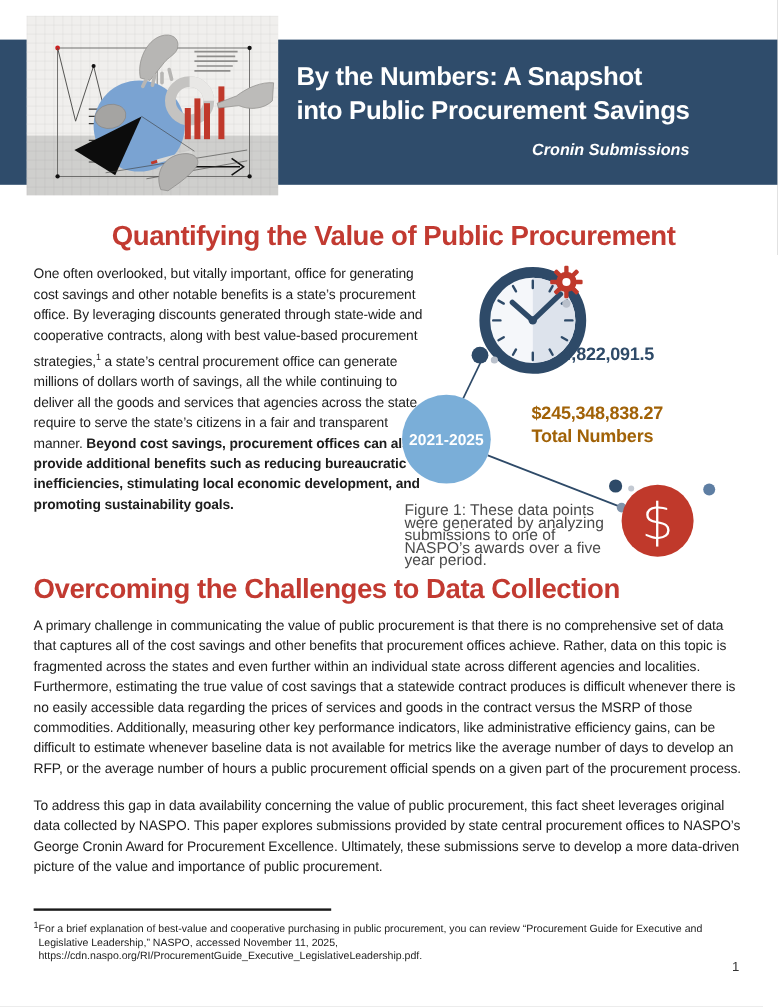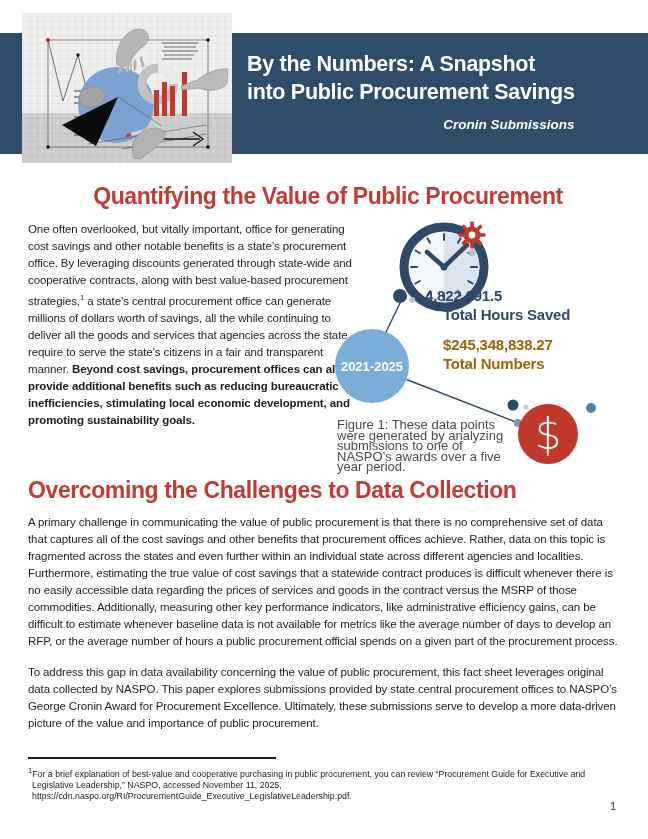--- a/index.html
+++ b/index.html
@@ -24,21 +24,21 @@
   #para2{left:28px;top:514px;width:596px;}
   #para3{left:28px;top:664px;width:596px;}
   .para b{font-weight:bold;}
   sup{font-size:7.5px;}
 
   
   .fig-svg{position:absolute;left:330px;top:195px;width:318px;height:272px;}
   .stat{position:absolute;font-weight:bold;font-size:15px;letter-spacing:-0.2px;line-height:18px;}
   .stat.navy{color:#2e4a68;}
   .stat.red{color:#a16207;}
-  #stat-hours-value{left:425px;top:287px;}
+  #stat-hours-value{left:468px;top:287px;}
   #stat-hours-label{left:443px;top:306px;}
   #stat-savings-value{left:443px;top:336px;}
   #stat-savings-label{left:443px;top:355px;}
   .fig-caption{position:absolute;left:337px;top:420px;width:178px;color:#4a4a4a;font-size:13px;line-height:10.5px;}
 
   
   .divider{position:absolute;left:28px;top:757px;width:248px;height:2px;background:#1a1a1a;}
   .footnote{position:absolute;left:28px;top:766px;width:560px;color:#222222;font-size:8.8px;line-height:10.8px;padding-left:4px;text-indent:-4px;}
   .page-number{position:absolute;left:610px;top:800px;color:#333333;font-size:11px;}
 </style>
@@ -207,21 +207,20 @@
       <text x="42" y="176" text-anchor="middle" fill="#ffffff" font-size="13" font-weight="bold" font-family="Liberation Sans, sans-serif">2021-2025</text>
     </g>
 
     <g>
       <circle cx="218" cy="239" r="30" fill="#c0392b"></circle>
       <text x="218" y="254" text-anchor="middle" fill="#ffffff" font-size="42" font-weight="300" font-family="DejaVu Sans, sans-serif">$</text>
     </g>
   </svg>
 
   <div class="stat navy" id="stat-hours-value">4,822,091.5</div>
-  <div class="stat navy" id="stat-hours-label">Total Hours Saved</div>
   <div class="stat red" id="stat-savings-value">$245,348,838.27</div>
   <div class="stat red" id="stat-savings-label">Total Numbers</div>
   <div class="fig-caption">Figure 1: These data points were generated by analyzing submissions to one of NASPO’s awards over a five year period.</div>
 
   <h2 class="h-red" id="h-over">Overcoming the Challenges to Data Collection</h2>
   <div class="para" id="para2">A primary challenge in communicating the value of public procurement is that there is no comprehensive set of data that captures all of the cost savings and other benefits that procurement offices achieve. Rather, data on this topic is fragmented across the states and even further within an individual state across different agencies and localities. Furthermore, estimating the true value of cost savings that a statewide contract produces is difficult whenever there is no easily accessible data regarding the prices of services and goods in the contract versus the MSRP of those commodities. Additionally, measuring other key performance indicators, like administrative efficiency gains, can be difficult to estimate whenever baseline data is not available for metrics like the average number of days to develop an RFP, or the average number of hours a public procurement official spends on a given part of the procurement process.</div>
   <div class="para" id="para3">To address this gap in data availability concerning the value of public procurement, this fact sheet leverages original data collected by NASPO. This paper explores submissions provided by state central procurement offices to NASPO’s George Cronin Award for Procurement Excellence. Ultimately, these submissions serve to develop a more data-driven picture of the value and importance of public procurement.</div>
 
   <div class="divider"></div>
   <div class="footnote"><sup>1</sup><span>For a brief explanation of best-value and cooperative purchasing in public procurement, you can review “Procurement Guide for Executive and Legislative Leadership,” NASPO, accessed November 11, 2025, https://cdn.naspo.org/RI/ProcurementGuide_Executive_LegislativeLeadership.pdf.</span></div>

